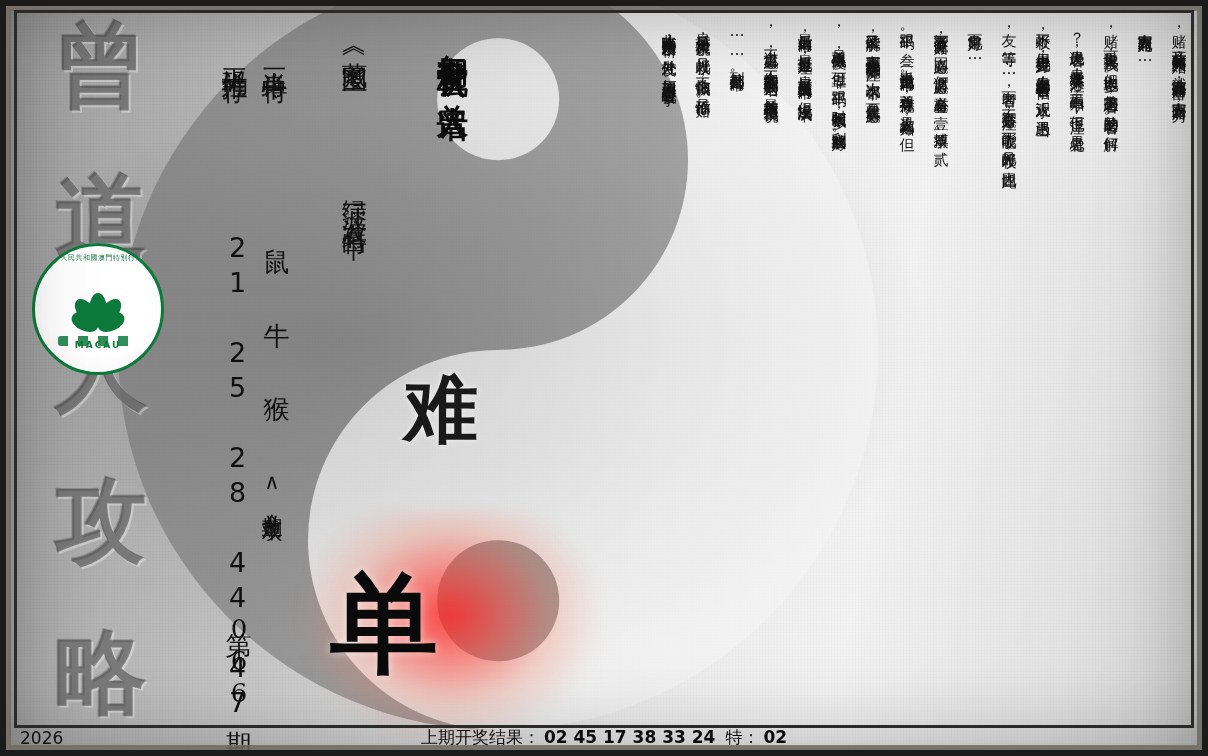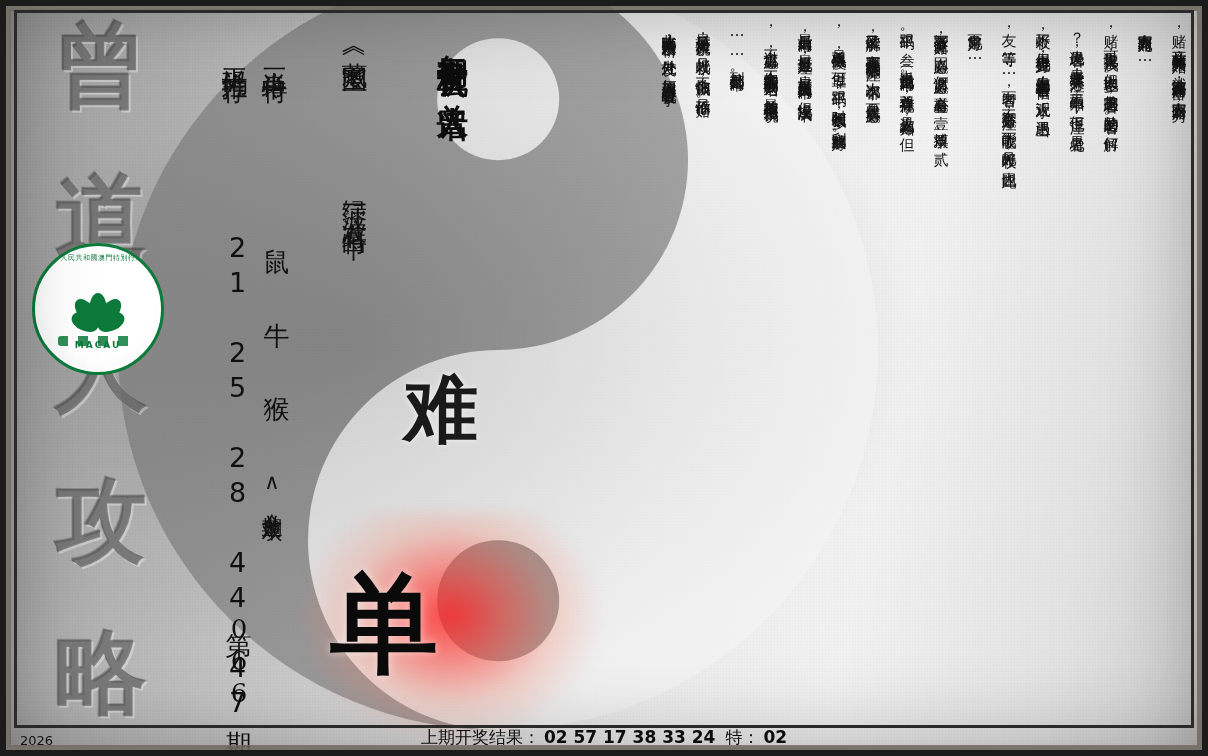--- a/index.html
+++ b/index.html
@@ -178,21 +178,21 @@
 
   .issue{
     position:absolute;left:222px;top:612px;z-index:16;
     writing-mode:vertical-rl;text-orientation:upright;
     font-family:"DejaVu Serif","Liberation Serif",serif;
     font-size:26px;color:#0f0f0f;letter-spacing:2px;
   }
 
   .year{
     position:absolute;left:20px;bottom:8px;z-index:30;
-    font-size:13px;color:#111;font-family:"DejaVu Sans","Liberation Sans",sans-serif;
+    font-size:17px;color:#111;font-family:"DejaVu Sans","Liberation Sans",sans-serif;
   }
 
   .result-bar{
     position:absolute;left:0;right:0;bottom:4px;height:30px;z-index:30;
     display:flex;align-items:center;justify-content:center;
     gap:4px;
     font-family:"DejaVu Sans","Liberation Sans",sans-serif;
     font-size:17px;color:#0b0b0b;font-weight:bold;
   }
   .result-bar .lbl{font-weight:normal;}
@@ -272,21 +272,21 @@
   <div class="nan">难</div>
   <div class="glow"></div>
   <div class="dan">单</div>
 
   <div class="issue">第066期</div>
 
   <div class="year">2026</div>
 
   <div class="result-bar">
     <span class="lbl">上期开奖结果：</span>
-    <span>02 57 17 38 33 24</span>
+    <span>02 45 17 38 33 24</span>
     <span class="special-lbl">特：</span>
     <span>02</span>
   </div>
 
   <div class="corner-shadow"></div>
   <div class="frame-gold"></div>
   <div class="frame-inner"></div>
   <div class="frame-outer"></div>
 </div>
 

